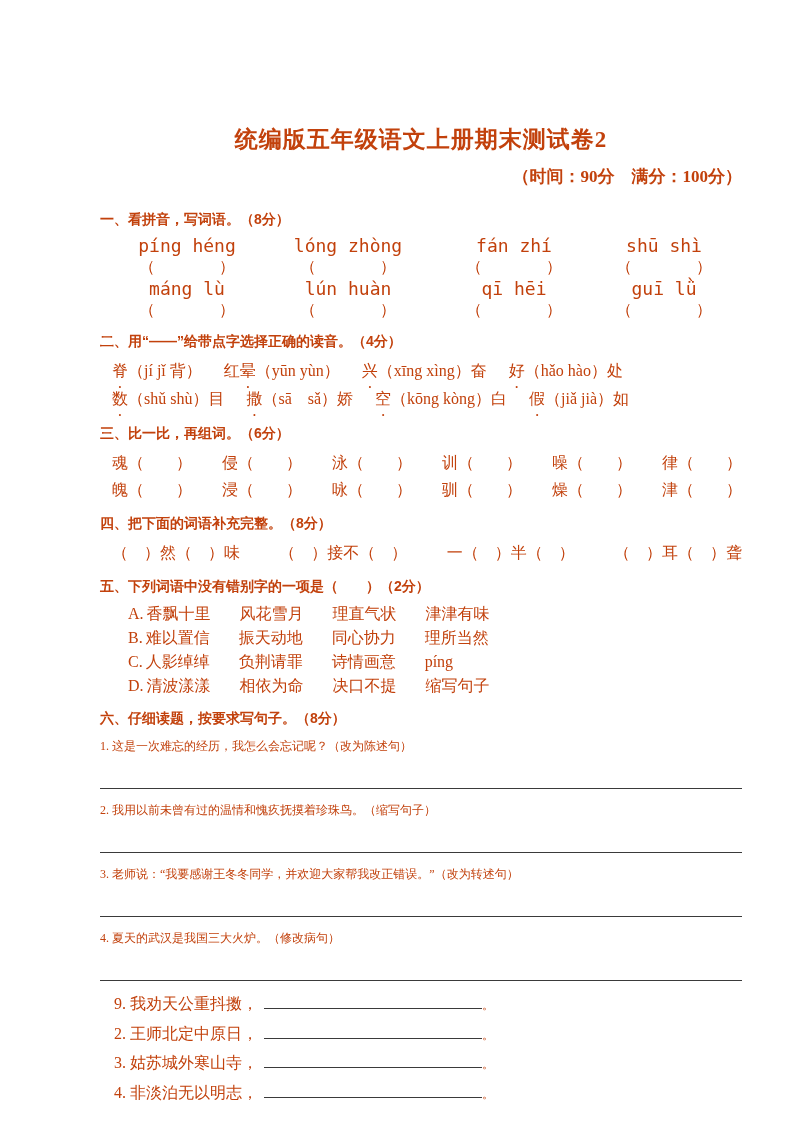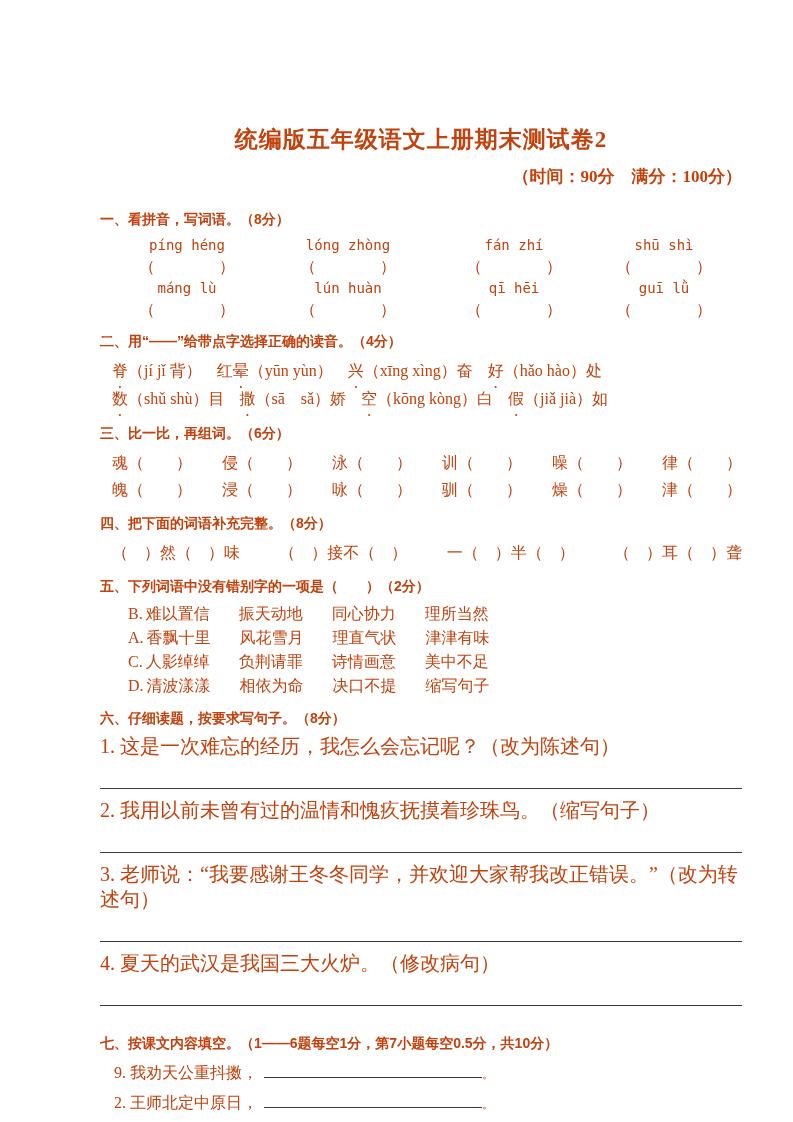--- a/index.html
+++ b/index.html
@@ -35,46 +35,46 @@
     font-weight:bold;
     font-size:14px;
     line-height:22px;
     margin:9px 0 5px 0;
   }
 
   
   .pinyin-grid { display:grid; grid-template-columns:150px 172px 160px 140px; margin-left:12px; }
   .pinyin-word {
     font-family:"DejaVu Sans Mono","Liberation Mono",monospace;
-    font-size:14px; line-height:21px; text-align:center;
+    font-size:18px; line-height:21px; text-align:center;
     white-space:nowrap;
   }
   .bracket-cell { font-size:16px; line-height:22px; text-align:center; white-space:nowrap; }
 
   
-  .read-line { display:flex; gap:15px; font-size:16px; line-height:28px; margin-left:12px; white-space:nowrap; }
+  .read-line { display:flex; gap:22px; font-size:16px; line-height:28px; margin-left:12px; white-space:nowrap; }
   .du { position:relative; display:inline-block; }
   .du::after {
     content:"•";
     position:absolute; left:50%; bottom:-7px;
     transform:translateX(-50%);
     font-size:8px; line-height:8px;
   }
 
   
   .spread-row { display:flex; justify-content:space-between; font-size:16px; line-height:27px; margin-left:12px; white-space:nowrap; }
 
   
   .option-row { font-size:16px; line-height:24px; margin-left:28px; white-space:nowrap; }
   .option-label { margin-right:3px; }
   .option-word { margin-right:29px; }
   .option-word:last-child { margin-right:0; }
 
   
-  .sent-item { font-size:20px; line-height:25px; margin:5px 0 0 0; }
+  .sent-item { font-size:12px; line-height:25px; margin:5px 0 0 0; }
   .answer-rule {
     height:29px;
     border-bottom:1.6px solid #3a3a3a;
     margin:0 0 9px 0;
   }
 
   
   .fill-item { font-size:16px; line-height:27.5px; margin:0 0 0 14px; white-space:nowrap; }
   .blank-line {
     display:inline-block;
@@ -149,43 +149,42 @@
     <div class="sec-header">四、把下面的词语补充完整。（8分）</div>
     <div class="spread-row">
       <span>（　）然（　）味</span>
       <span>（　）接不（　）</span>
       <span>一（　）半（　）</span>
       <span>（　）耳（　）聋</span>
     </div>
 
     <div class="sec-header">五、下列词语中没有错别字的一项是（　　）（2分）</div>
     <div class="option-row">
+      <span class="option-label">A.</span><span class="option-word">香飘十里</span><span class="option-word">风花雪月</span><span class="option-word">理直气状</span><span class="option-word">津津有味</span>
+    </div>
+    <div class="option-row">
       <span class="option-label">B.</span><span class="option-word">难以置信</span><span class="option-word">振天动地</span><span class="option-word">同心协力</span><span class="option-word">理所当然</span>
     </div>
     <div class="option-row">
-      <span class="option-label">A.</span><span class="option-word">香飘十里</span><span class="option-word">风花雪月</span><span class="option-word">理直气状</span><span class="option-word">津津有味</span>
-    </div>
-    <div class="option-row">
-      <span class="option-label">C.</span><span class="option-word">人影绰绰</span><span class="option-word">负荆请罪</span><span class="option-word">诗情画意</span><span class="option-word">美中不足</span>
+      <span class="option-label">C.</span><span class="option-word">人影绰绰</span><span class="option-word">负荆请罪</span><span class="option-word">诗情画意</span><span class="option-word">píng</span>
     </div>
     <div class="option-row">
       <span class="option-label">D.</span><span class="option-word">清波漾漾</span><span class="option-word">相依为命</span><span class="option-word">决口不提</span><span class="option-word">缩写句子</span>
     </div>
 
     <div class="sec-header">六、仔细读题，按要求写句子。（8分）</div>
     <p class="sent-item">1. 这是一次难忘的经历，我怎么会忘记呢？（改为陈述句）</p>
     <div class="answer-rule"></div>
     <p class="sent-item">2. 我用以前未曾有过的温情和愧疚抚摸着珍珠鸟。（缩写句子）</p>
     <div class="answer-rule"></div>
     <p class="sent-item">3. 老师说：“我要感谢王冬冬同学，并欢迎大家帮我改正错误。”（改为转述句）</p>
     <div class="answer-rule"></div>
     <p class="sent-item">4. 夏天的武汉是我国三大火炉。（修改病句）</p>
     <div class="answer-rule"></div>
 
-    <div class="sec-header" style="margin-top:26px;">七、按课文内容填空。（1——6题每空1分，第7小题每空0.5分，共10分）</div>
     <div class="fill-item">
       <span>9. 我劝天公重抖擞，</span><span class="blank-line"></span><span class="small-period">。</span>
     </div>
     <div class="fill-item">
       <span>2. 王师北定中原日，</span><span class="blank-line"></span><span class="small-period">。</span>
     </div>
     <div class="fill-item">
       <span>3. 姑苏城外寒山寺，</span><span class="blank-line"></span><span class="small-period">。</span>
     </div>
     <div class="fill-item">

